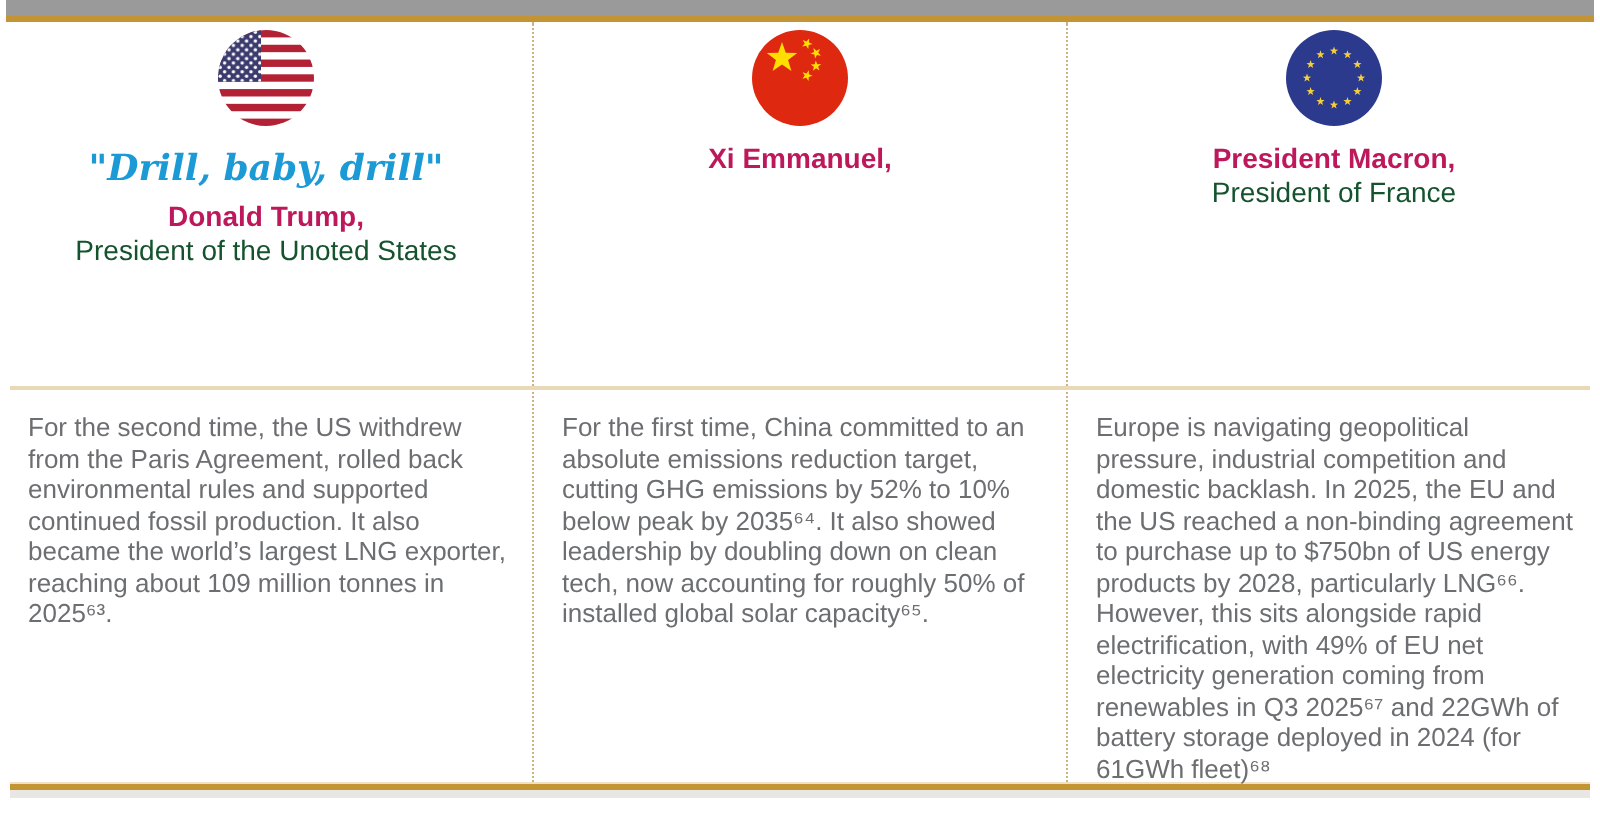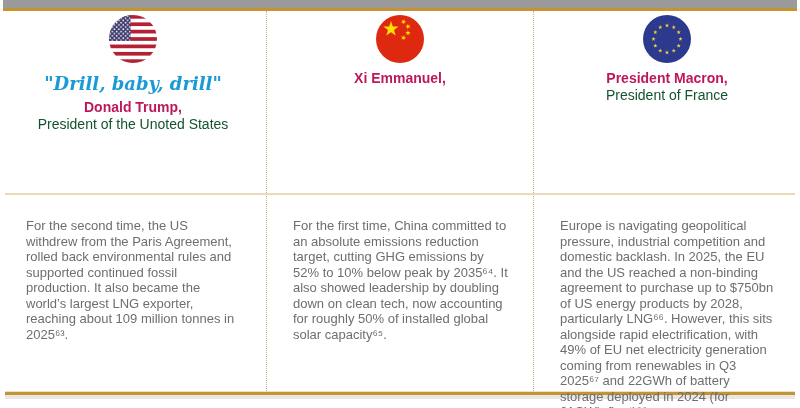--- a/index.html
+++ b/index.html
@@ -66,21 +66,21 @@
     color: #be185d;
     line-height: 17px;
   }
   .role {
     font-size: 14px;
     color: #14532d;
     line-height: 16px;
     white-space: pre-line;
   }
   .body-text {
-    margin: 12px;
+    margin: 0;
     padding: 11px 13px 0 14px;
     font-size: 13px;
     line-height: 15.5px;
     color: #6d6e71;
     text-align: left;
   }
   .bottom-cream { height: 1px; margin: 0 5px; background: #efe2c4; }
   .bottom-gold  { height: 3px; margin: 0 5px; background: #c39334; }
   .bottom-gray  { height: 4px; margin: 0 5px; background: #e9e7e4; }
   .svg-defs { position: absolute; width: 0; height: 0; overflow: hidden; }

